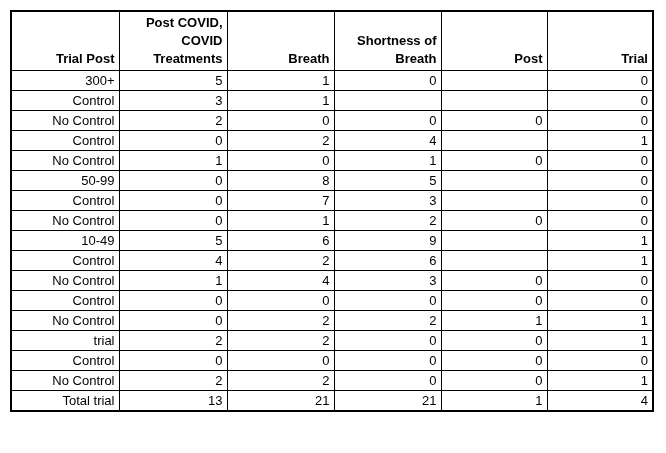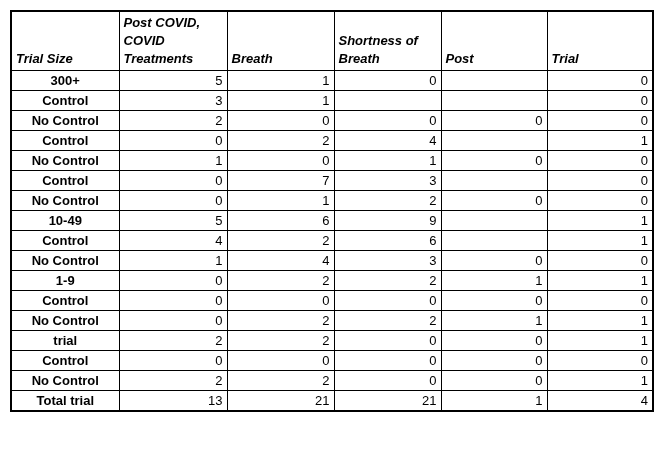--- a/index.html
+++ b/index.html
@@ -31,37 +31,36 @@
   table.data-table th,
   table.data-table td {
     border: 1px solid #000000;
     font-size: 13px;
     overflow: hidden;
     box-sizing: border-box;
   }
   table.data-table th {
     height: 57px;
     vertical-align: bottom;
-    text-align: left;
+    text-align: right;
     font-weight: bold;
     line-height: 18px;
     padding: 2px 4px 2px 4px;
     background: #ffffff;
-    font-style: italic;
   }
   table.data-table td {
     height: 19px;
     line-height: 19px;
     padding: 0 4px;
     vertical-align: middle;
     background: #ffffff;
   }
   td.row-label {
-    font-weight: bold;
-    text-align: center;
+    font-weight: normal;
+    text-align: right;
   }
   td.num-cell {
     font-weight: normal;
     text-align: right;
     padding-right: 7px;
   }
 </style>
 </head>
 <body>
 
@@ -70,21 +69,21 @@
     <colgroup>
       <col style="width:108px">
       <col style="width:108px">
       <col style="width:107px">
       <col style="width:107px">
       <col style="width:106px">
       <col style="width:106px">
     </colgroup>
     <thead>
       <tr>
-        <th>Trial Size</th>
+        <th>Trial Post</th>
         <th>Post COVID, COVID Treatments</th>
         <th>Breath</th>
         <th>Shortness of Breath</th>
         <th>Post</th>
         <th>Trial</th>
       </tr>
     </thead>
     <tbody>
         <tr>
           <td class="row-label">300+</td>
@@ -120,20 +119,28 @@
         </tr>
         <tr>
           <td class="row-label">No Control</td>
           <td class="num-cell">1</td>
           <td class="num-cell">0</td>
           <td class="num-cell">1</td>
           <td class="num-cell">0</td>
           <td class="num-cell">0</td>
         </tr>
         <tr>
+          <td class="row-label">50-99</td>
+          <td class="num-cell">0</td>
+          <td class="num-cell">8</td>
+          <td class="num-cell">5</td>
+          <td class="num-cell"></td>
+          <td class="num-cell">0</td>
+        </tr>
+        <tr>
           <td class="row-label">Control</td>
           <td class="num-cell">0</td>
           <td class="num-cell">7</td>
           <td class="num-cell">3</td>
           <td class="num-cell"></td>
           <td class="num-cell">0</td>
         </tr>
         <tr>
           <td class="row-label">No Control</td>
           <td class="num-cell">0</td>
@@ -158,28 +165,20 @@
           <td class="num-cell"></td>
           <td class="num-cell">1</td>
         </tr>
         <tr>
           <td class="row-label">No Control</td>
           <td class="num-cell">1</td>
           <td class="num-cell">4</td>
           <td class="num-cell">3</td>
           <td class="num-cell">0</td>
           <td class="num-cell">0</td>
-        </tr>
-        <tr>
-          <td class="row-label">1-9</td>
-          <td class="num-cell">0</td>
-          <td class="num-cell">2</td>
-          <td class="num-cell">2</td>
-          <td class="num-cell">1</td>
-          <td class="num-cell">1</td>
         </tr>
         <tr>
           <td class="row-label">Control</td>
           <td class="num-cell">0</td>
           <td class="num-cell">0</td>
           <td class="num-cell">0</td>
           <td class="num-cell">0</td>
           <td class="num-cell">0</td>
         </tr>
         <tr>

